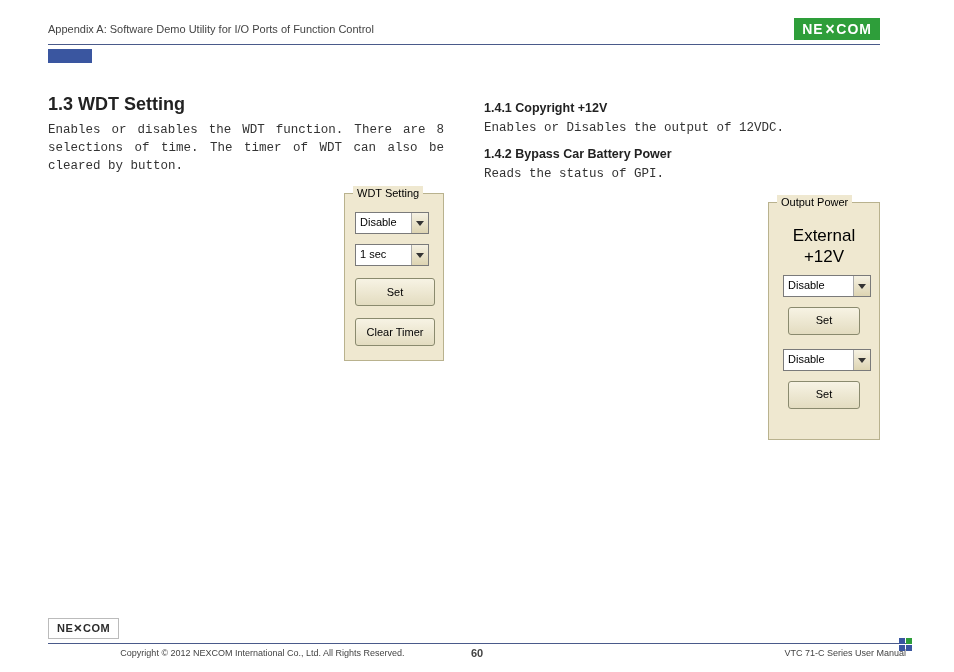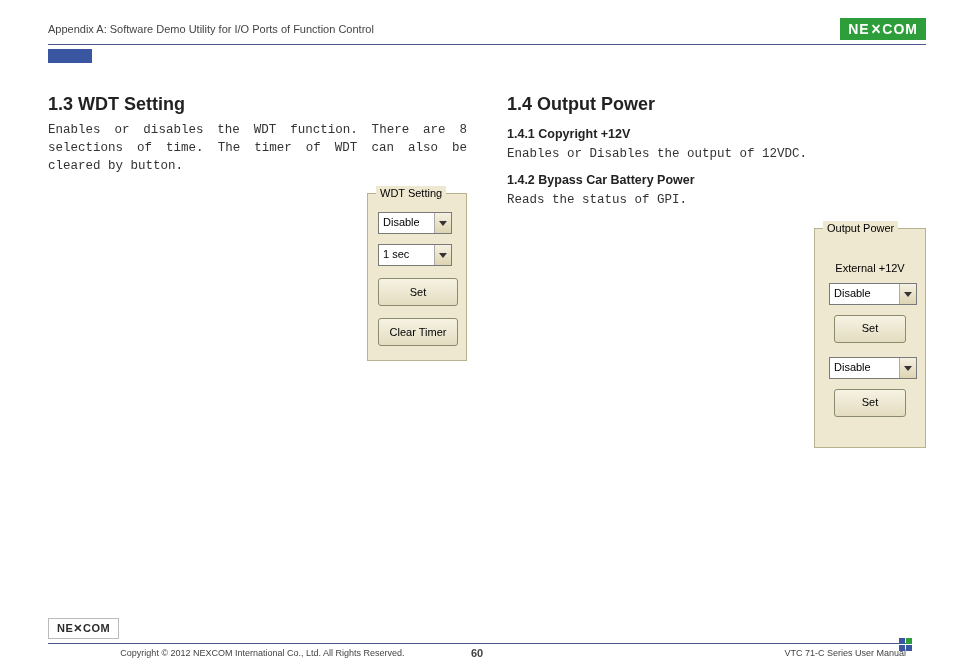--- a/index.html
+++ b/index.html
@@ -6,21 +6,21 @@
     margin: 0;
     padding: 0;
     font-family: "Segoe UI", Arial, sans-serif;
     background: #fff;
     width: 954px;
     height: 672px;
     position: relative;
     color: #333;
   }
   .page {
-    padding: 18px 28px 0 48px;
+    padding: 18px 74px 0 48px;
     box-sizing: border-box;
     height: 100%;
     position: relative;
   }
   .header {
     display: flex;
     justify-content: space-between;
     align-items: center;
     font-size: 11px;
     color: #444;
@@ -148,22 +148,22 @@
     justify-content: center;
     margin-top: 12px;
     cursor: pointer;
   }
   .out-box {
     width: 112px;
     padding: 16px 10px 16px 10px;
   }
   .out-label {
     text-align: center;
-    font-size: 11px;
-    margin: 17px 0 8px 0;
+    font-size: 17px;
+    margin: 6px 0 8px 0;
     line-height: 1.25;
   }
   .out-box .combo { width: 86px; margin-left: 4px; }
   .out-box .win-btn { width: 70px; margin: 10px auto 14px auto; }
   .footer {
     position: absolute;
     left: 48px; right: 48px; bottom: 14px;
     border-top: 1px solid #4a5a8a;
     padding-top: 4px;
     display: flex;
@@ -238,21 +238,20 @@
             <div class="combo-arrow"></div>
           </div>
 
           <div class="win-btn">Set</div>
           <div class="win-btn">Clear Timer</div>
         </div>
       </div>
     </div>
 
     <div class="col">
-      <h2>1.4  Output Power</h2>
       <h3>1.4.1  Copyright +12V</h3>
       <div class="para">Enables or Disables the output of 12VDC.</div>
 
       <h3>1.4.2  Bypass Car Battery Power</h3>
       <div class="para">Reads the status of GPI.</div>
 
       <div class="dialog-wrap">
         <div class="win-group out-box">
           <div class="legend">Output Power</div>
 

